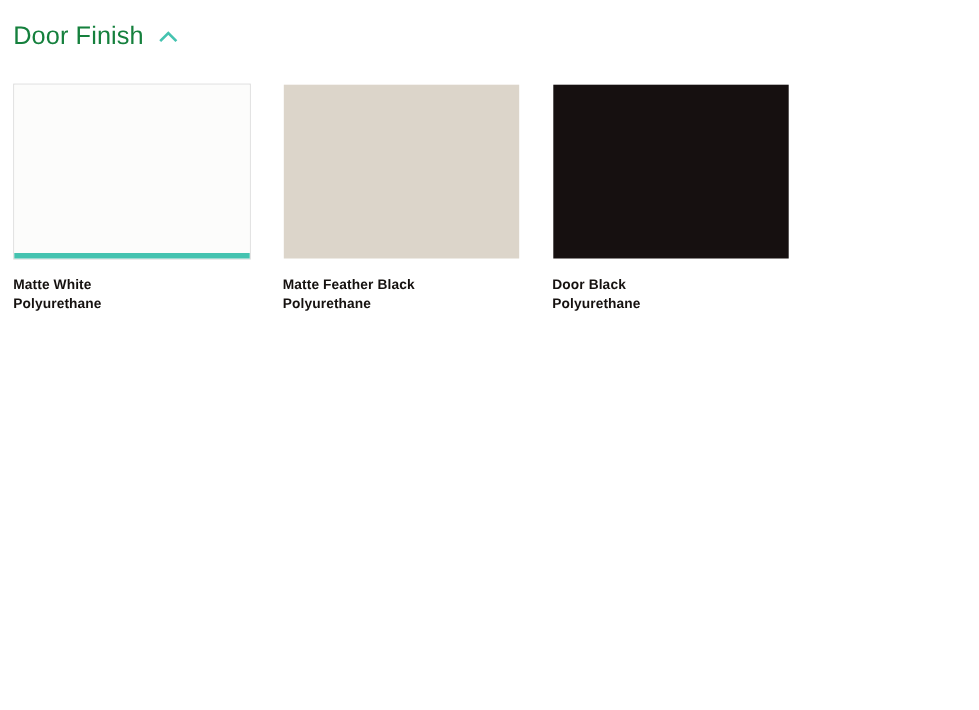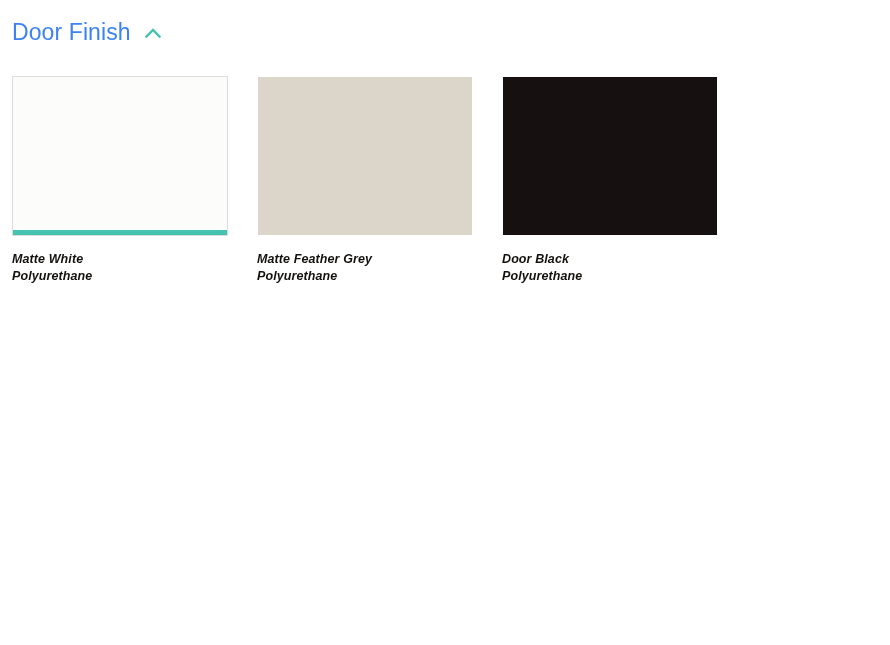--- a/index.html
+++ b/index.html
@@ -100,30 +100,29 @@
 
   .swatch-label {
     margin-top: 15px;
     font-family: "Liberation Sans", sans-serif;
     font-size: 12.5px;
     font-weight: 700;
     line-height: 17px;
     letter-spacing: 0.1px;
     color: #15110f;
     max-width: 150px;
-    font-style: italic;
   }
 </style>
 </head>
 <body>
 
 <div class="panel">
 
   <div class="section-header">
-    <span class="section-title" style="color: #3b82f6;">Door Finish</span>
+    <span class="section-title" style="color: #15803d;">Door Finish</span>
     <span class="chevron-icon">
       <svg viewBox="0 0 22 22" width="22" height="22" aria-hidden="true">
         <polyline points="4.5,13.5 11,7 17.5,13.5" fill="none" stroke="#45C3B0" stroke-width="2.4" stroke-linecap="square" stroke-linejoin="miter"></polyline>
       </svg>
     </span>
   </div>
 
   <div class="swatch-row">
 
     <div class="swatch-option is-selected">
@@ -132,21 +131,21 @@
         <div class="selected-bar" style="background: rgb(69, 195, 176);"></div>
       </div>
       <div class="swatch-label" style="color: rgb(21, 17, 15);">Matte White Polyurethane</div>
     </div>
 
     <div class="swatch-option">
       <div class="swatch-chip">
         <div class="swatch-fill" style="background:#dcd5ca;"></div>
 
       </div>
-      <div class="swatch-label" style="color: rgb(21, 17, 15);">Matte Feather Grey Polyurethane</div>
+      <div class="swatch-label" style="color: rgb(21, 17, 15);">Matte Feather Black Polyurethane</div>
     </div>
 
     <div class="swatch-option">
       <div class="swatch-chip">
         <div class="swatch-fill" style="background:#161010;"></div>
 
       </div>
       <div class="swatch-label" style="color: rgb(21, 17, 15);">Door Black Polyurethane</div>
     </div>
 

